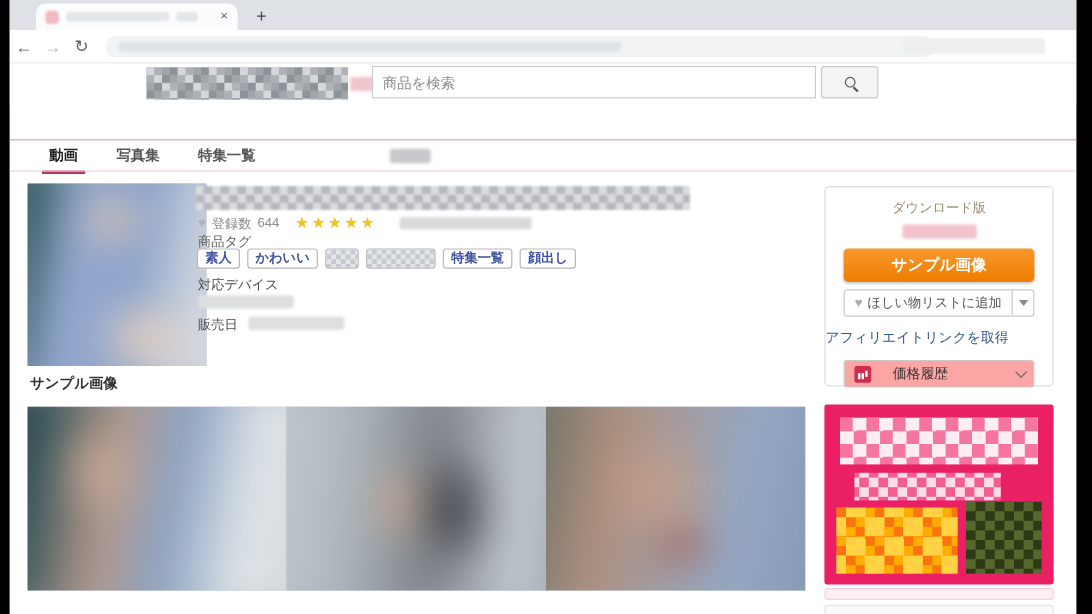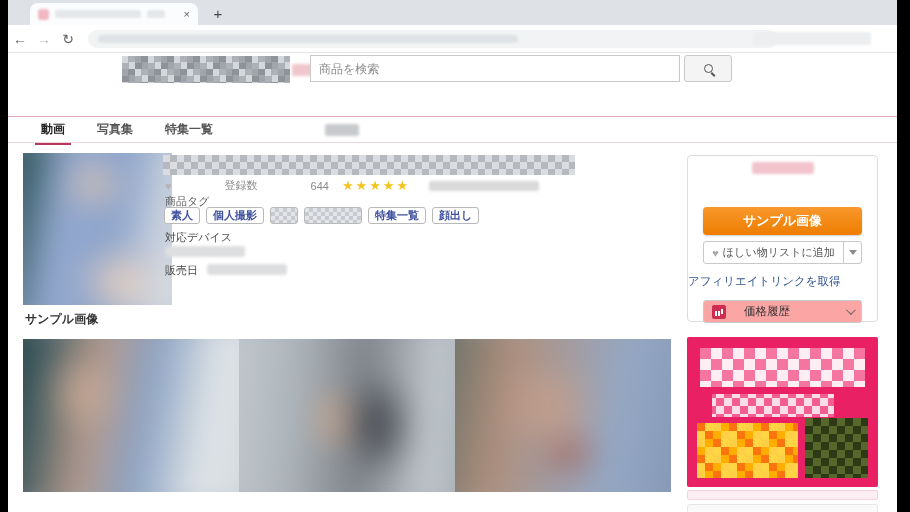--- a/index.html
+++ b/index.html
@@ -67,21 +67,21 @@
       radial-gradient(70px 60px at 62% 78%, #ecd2bd 0%, rgba(236,210,189,0) 65%),
       radial-gradient(55px 45px at 48% 26%, #d9c2b2 0%, rgba(217,194,178,0) 65%),
       linear-gradient(100deg, #26484e 0%, #2e565c 10%, #93a9d2 32%, #8aa3cd 58%, #c6cfdd 78%, #e6e8ea 100%); }
   .sample-label { position:absolute; left:17px; top:311px; font-size:12px; font-weight:bold; color:#333; }
 
   .title-mosaic { position:absolute; left:155px; top:155px; width:412px; height:20px;
     background: repeating-conic-gradient(#b5b9bf 0% 25%, #dadcdf 0% 50%) 0 0/14px 14px; filter:blur(.7px); }
 
   .rating-row { position:absolute; left:157px; top:178px; display:flex; align-items:center; gap:5px; }
   .heart { color:#b3b3b3; font-size:11px; }
-  .count-label, .count-val { font-size:11px; color:#8a8a8a;margin-left:48px; }
+  .count-label, .count-val { font-size:11px; color:#8a8a8a; }
   .stars { color:#f2c41d; font-size:13px; letter-spacing:2px; margin-left:8px; }
   .rating-blur { width:110px; height:10px; margin-left:14px; border-radius:2px; background:#d9d9d9; filter:blur(1.5px); }
 
   .tag-section-label { position:absolute; left:157px; top:194px; font-size:11px; color:#5c5c5c; }
   .chips { position:absolute; left:156px; top:207px; display:flex; gap:6px;font-weight:bold; }
   .chip { height:17px; border:1px solid #b9b9b9; border-radius:3px; background:#fff; color:#3f51a0;
           font-size:11px; line-height:15px; padding:0 6px; white-space:nowrap; }
   .chip.mosaic { background:repeating-conic-gradient(#c7cad0 0% 25%, #e3e5e8 0% 50%) 0 0/8px 8px;
                  filter:blur(.6px); color:transparent; }
 
@@ -209,21 +209,21 @@
       <span class="heart">♥</span>
       <span class="count-label">登録数</span>
       <span class="count-val">644</span>
       <span class="stars">★★★★★</span>
       <span class="rating-blur"></span>
     </div>
 
     <div class="tag-section-label">商品タグ</div>
     <div class="chips">
       <span class="chip">素人</span>
-      <span class="chip">個人撮影</span>
+      <span class="chip">かわいい</span>
       <span class="chip mosaic" style="width:28px"></span>
       <span class="chip mosaic" style="width:58px"></span>
       <span class="chip">特集一覧</span>
       <span class="chip">顔出し</span>
     </div>
 
     <div class="spec-label" style="left:157px; top:230px;">対応デバイス</div>
     <div class="spec-blur" style="left:157px; top:246px; width:80px;"></div>
     <div class="spec-label" style="left:157px; top:263px;">販売日</div>
     <div class="spec-blur" style="left:199px; top:264px; width:80px;"></div>
@@ -232,20 +232,21 @@
       <div class="fill"></div>
     </div>
     <div class="blur-img thumb t2">
       <div class="fill"></div>
     </div>
     <div class="blur-img thumb t3">
       <div class="fill"></div>
     </div>
 
     <div class="side-card">
+      <div class="edition">ダウンロード版</div>
       <div class="price-blur"></div>
       <button class="cart-btn">サンプル画像</button>
       <div class="wish-btn">
         <div class="wish-main">
           <span class="heart">♥</span>
           <span>ほしい物リストに追加</span>
         </div>
         <div class="wish-drop">
           <span class="caret-down"></span>
         </div>

